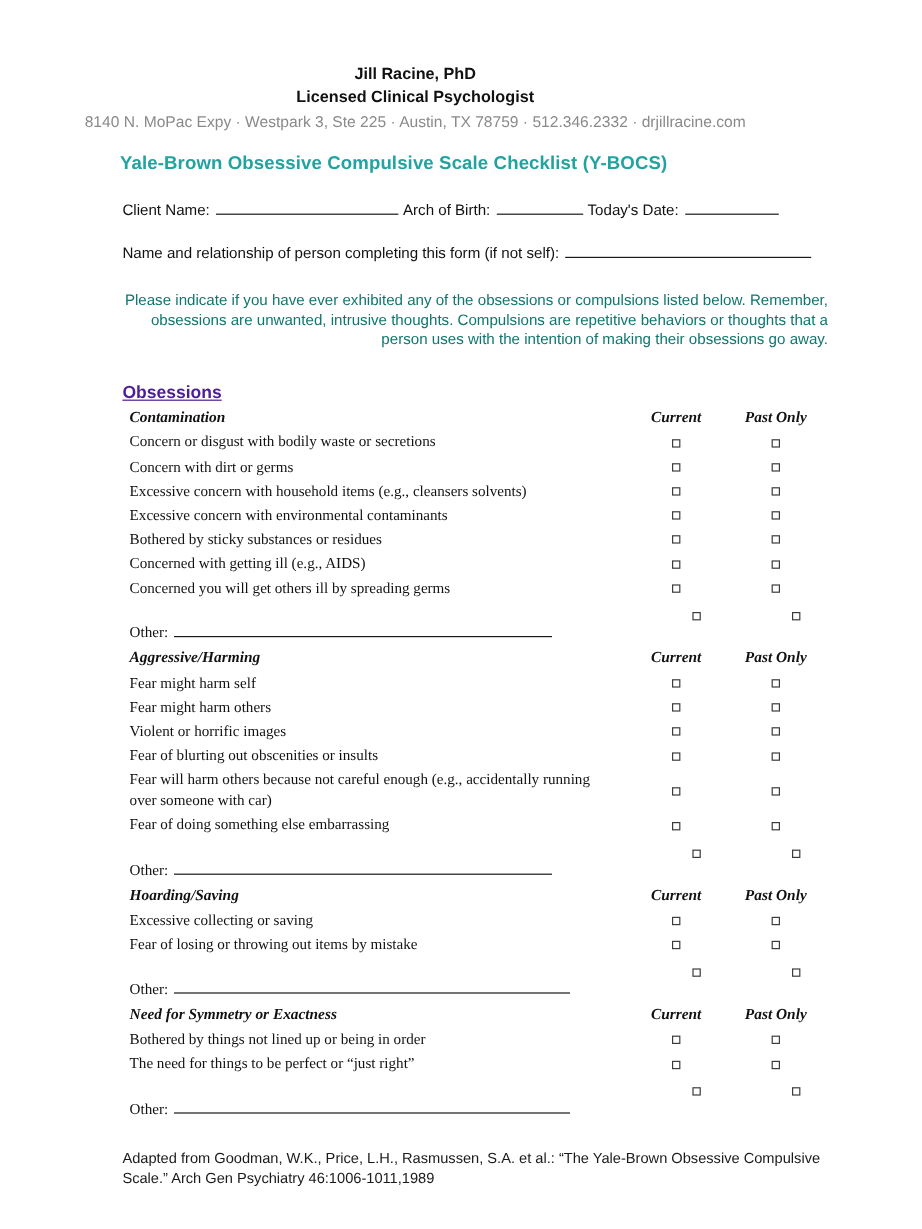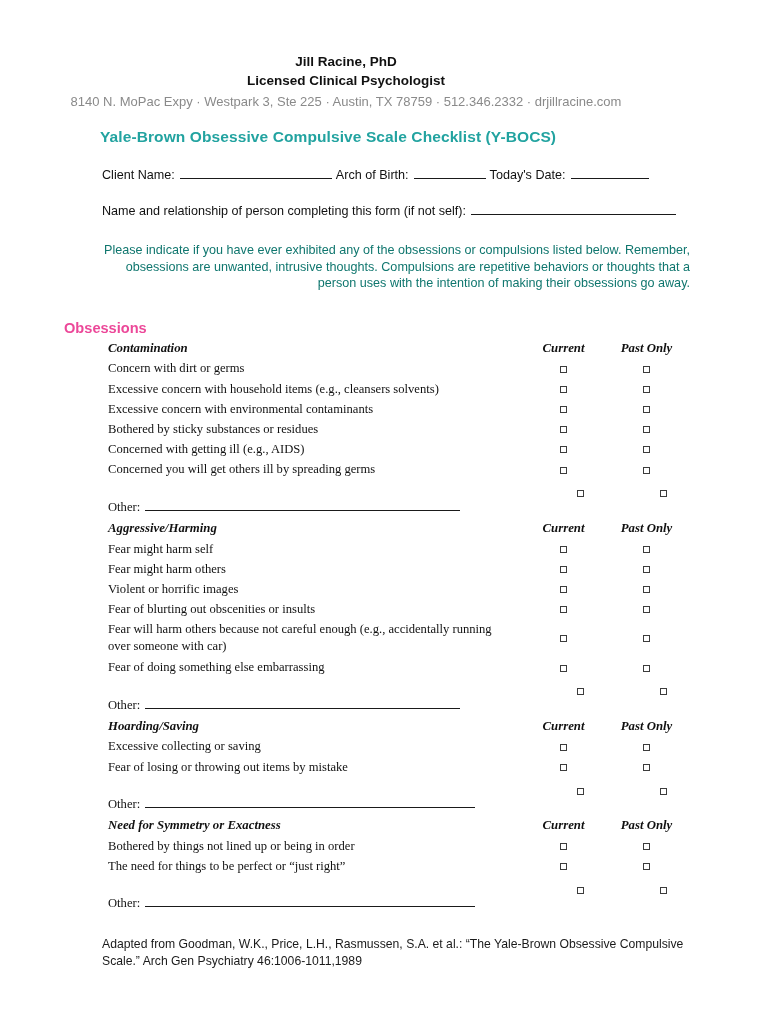--- a/index.html
+++ b/index.html
@@ -86,24 +86,25 @@
     margin: 22px 0 0 90px;
     width: 588px;
     font-size: 12.6px;
     line-height: 16.5px;
     color: #0f766e;
     text-align: right;
   }
 
   
   .section-title {
-    margin: 28px 0 0 52px;
+    margin: 28px 0 0 90px;
     font-size: 14.6px;
     font-weight: bold;
-    color: #ec4899;
+    color: #4c1d95;
+    text-decoration: underline;
   }
 
   .checklist {
     margin: 2px 0 0 96px;
     width: 580px;
     font-family: Liberation Serif, serif;
   }
 
   .row {
     display: flex;
@@ -235,20 +236,25 @@
 
   <div class="checklist">
 
     <div class="row subhead">
       <div class="text">Contamination</div>
       <div class="col c1">Current</div>
       <div class="col">Past Only</div>
     </div>
 
     <div class="row">
+      <div class="text">Concern or disgust with bodily waste or secretions</div>
+      <div class="col c1"><span class="cbx"></span></div>
+      <div class="col"><span class="cbx"></span></div>
+    </div>
+    <div class="row">
       <div class="text">Concern with dirt or germs</div>
       <div class="col c1"><span class="cbx"></span></div>
       <div class="col"><span class="cbx"></span></div>
     </div>
     <div class="row">
       <div class="text">Excessive concern with household items (e.g., cleansers solvents)</div>
       <div class="col c1"><span class="cbx"></span></div>
       <div class="col"><span class="cbx"></span></div>
     </div>
     <div class="row">

